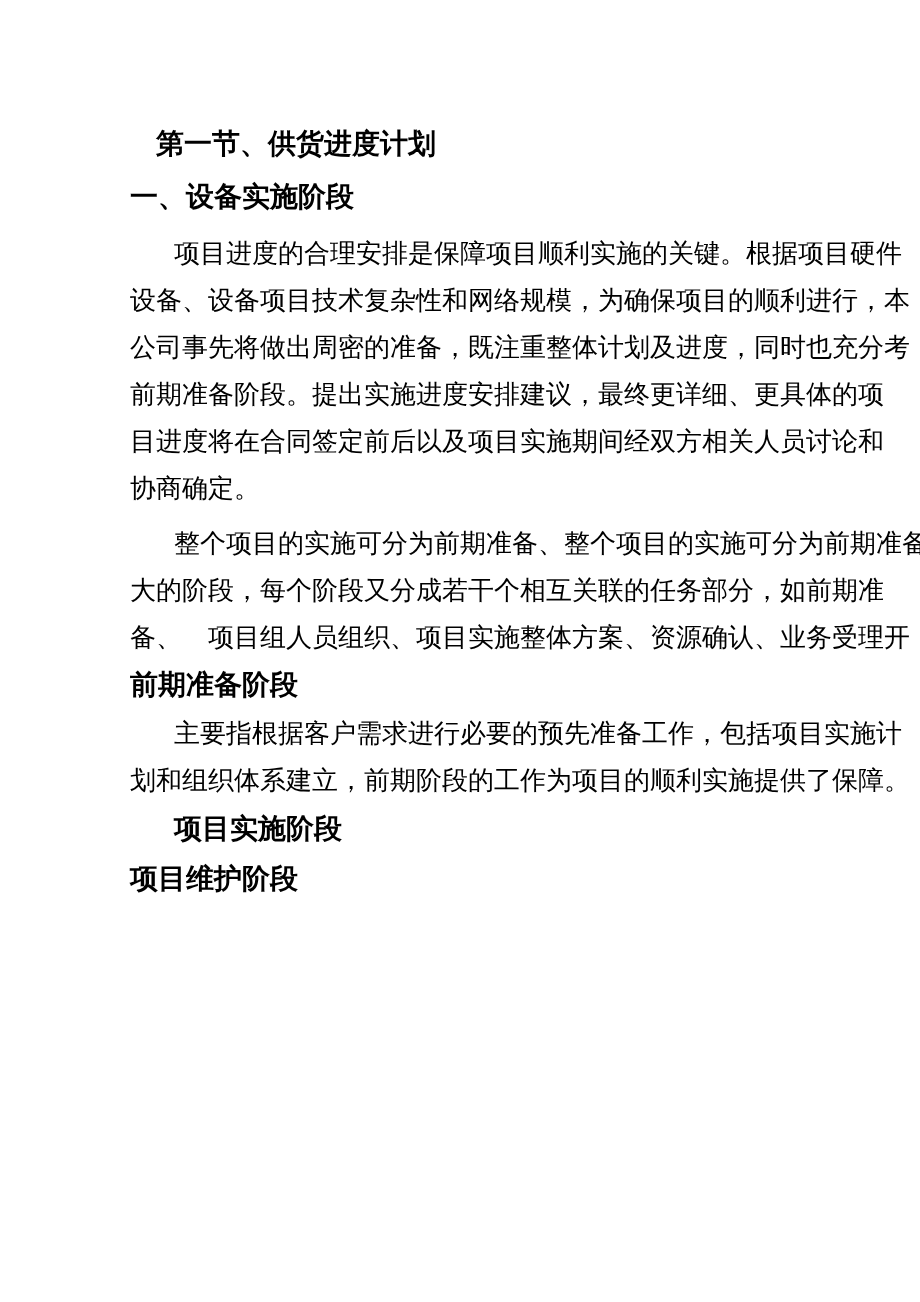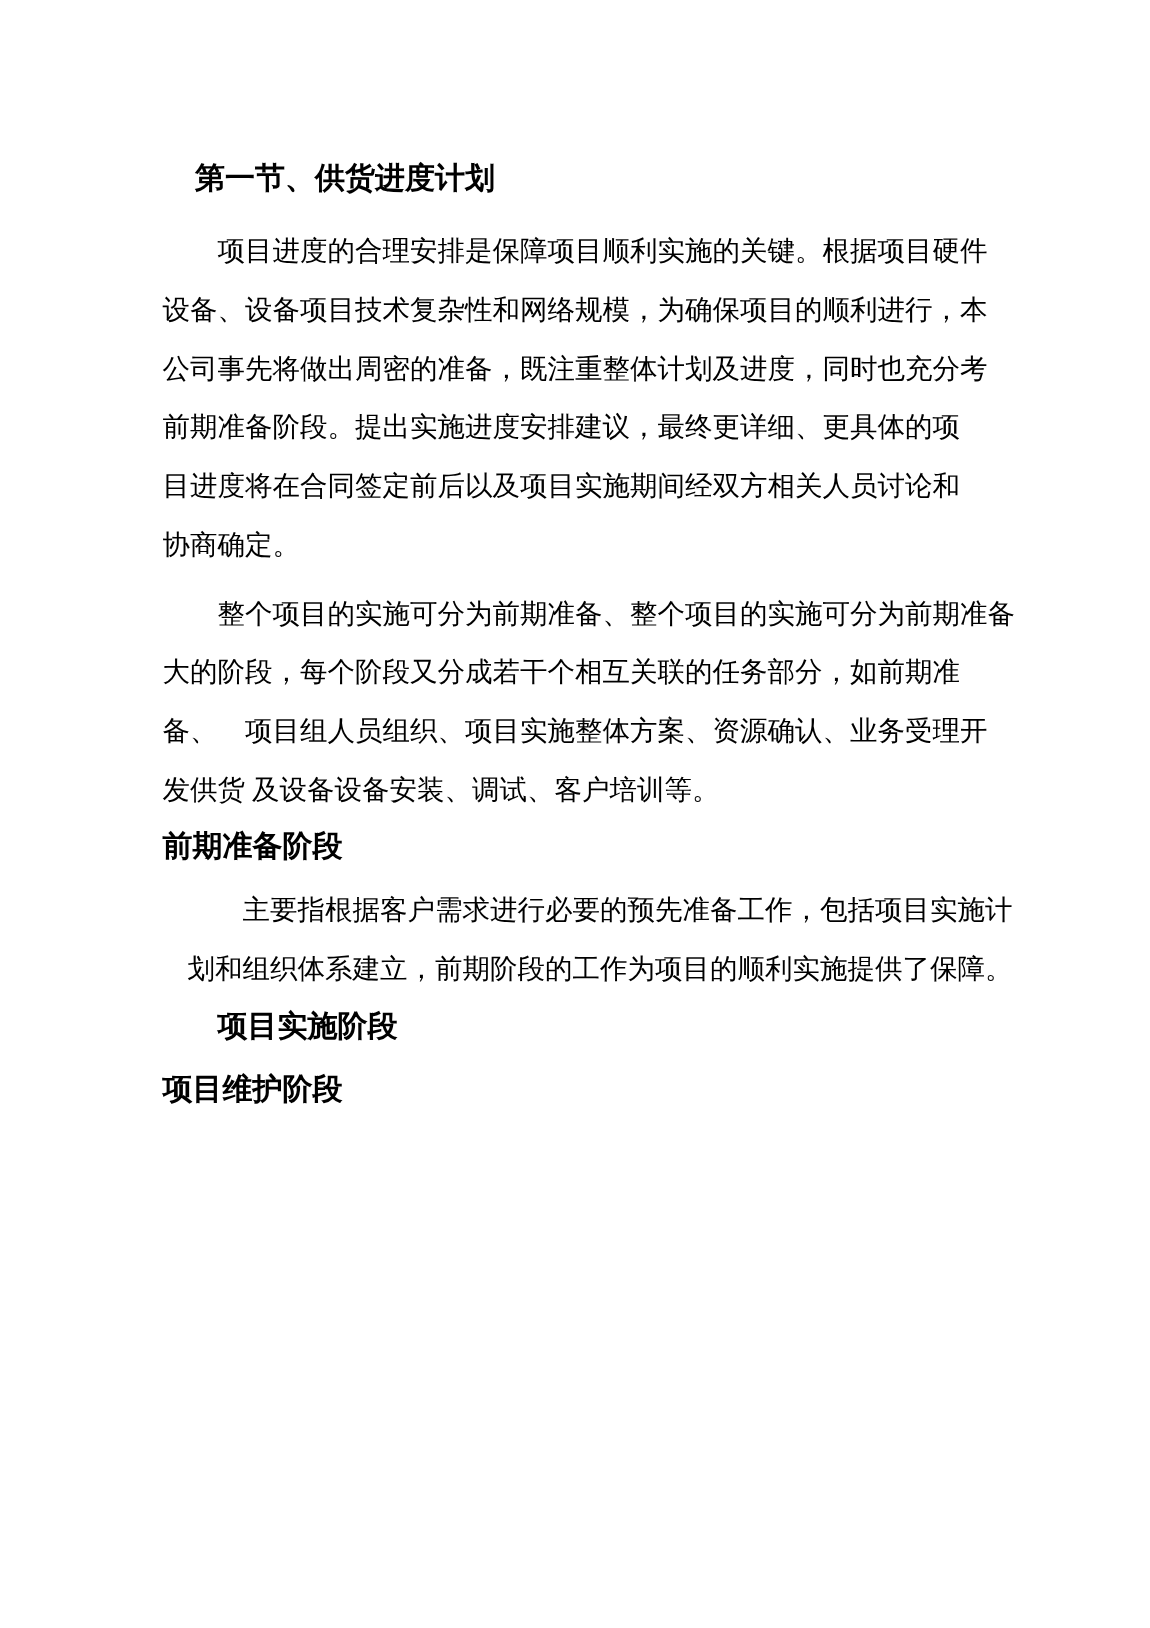--- a/index.html
+++ b/index.html
@@ -13,61 +13,61 @@
     overflow: hidden;
   }
   .content {
     position: absolute;
     left: 130px;
     top: 120px;
     width: 700px;
   }
   .blk { margin: 0; }
   .t-h1, .t-h2, .t-h3 {
-    font-size: 24px;
+    font-size: 28px;
     line-height: 47px;
     font-weight: bold;
     white-space: pre;
   }
   .t-h1 { margin-left: 26px; }
   .t-para { margin: 0; }
   .line {
-    font-size: 22px;
+    font-size: 26px;
     line-height: 47px;
     white-space: pre;
   }
   .t-para .line:first-child { text-indent: 44px; }
   
   .blk-1 { margin-top: 6px; }
   .blk-2 { margin-top: 10px; }
   .blk-3 { margin-top: 8px; }
   .blk-5 { margin-top: 2px; text-align: center; }
   .blk-6 { margin-top: 1px; margin-left: 44px; }
   .blk-7 { margin-top: 3px; }
   .blk-9 { margin-top: 7px; }
 </style>
 </head>
 <body>
 
 <div class="page">
   <div class="content">
       <div class="blk blk-0 t-h1">第一节、供货进度计划</div>
+      <div class="blk blk-1 t-h2">一、设备实施阶段</div>
       <div class="blk blk-2 t-para">
         <div class="line">项目进度的合理安排是保障项目顺利实施的关键。根据项目硬件</div>
         <div class="line">设备、设备项目技术复杂性和网络规模，为确保项目的顺利进行，本</div>
         <div class="line">公司事先将做出周密的准备，既注重整体计划及进度，同时也充分考</div>
         <div class="line">前期准备阶段。提出实施进度安排建议，最终更详细、更具体的项</div>
         <div class="line">目进度将在合同签定前后以及项目实施期间经双方相关人员讨论和</div>
         <div class="line">协商确定。</div>
       </div>
       <div class="blk blk-3 t-para">
         <div class="line">整个项目的实施可分为前期准备、整个项目的实施可分为前期准备</div>
         <div class="line">大的阶段，每个阶段又分成若干个相互关联的任务部分，如前期准</div>
         <div class="line">备、　项目组人员组织、项目实施整体方案、资源确认、业务受理开</div>
-        <div class="line">发供货 及设备设备安装、调试、客户培训等。</div>
       </div>
       <div class="blk blk-4 t-h3">前期准备阶段</div>
       <div class="blk blk-5 t-para">
         <div class="line">主要指根据客户需求进行必要的预先准备工作，包括项目实施计</div>
         <div class="line">划和组织体系建立，前期阶段的工作为项目的顺利实施提供了保障。</div>
       </div>
       <div class="blk blk-6 t-h3">项目实施阶段</div>
       <div class="blk blk-7 t-para">
       </div>
       <div class="blk blk-8 t-h3">项目维护阶段</div>

